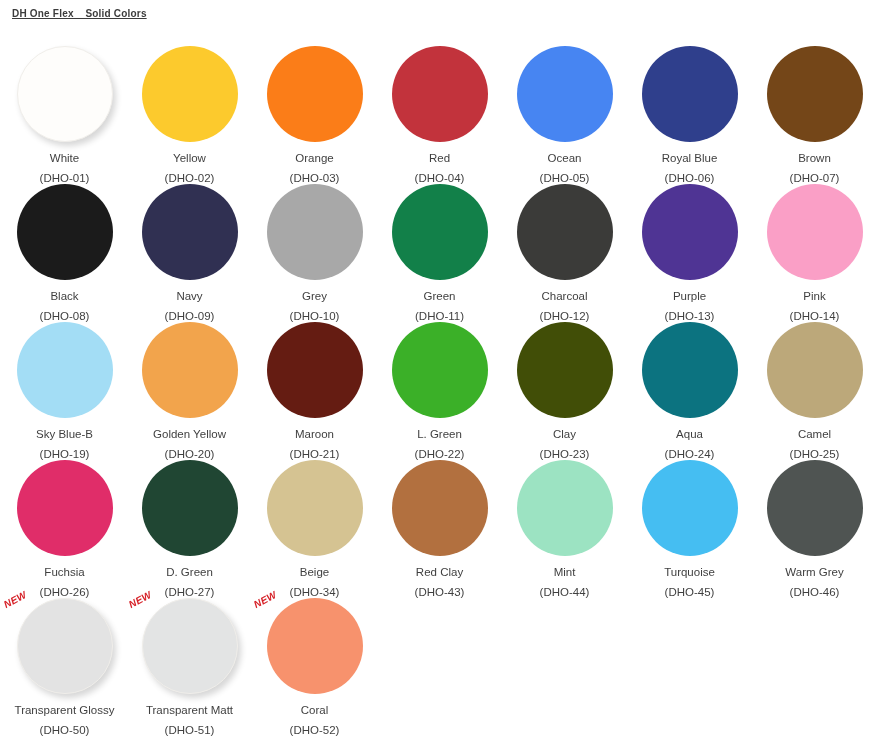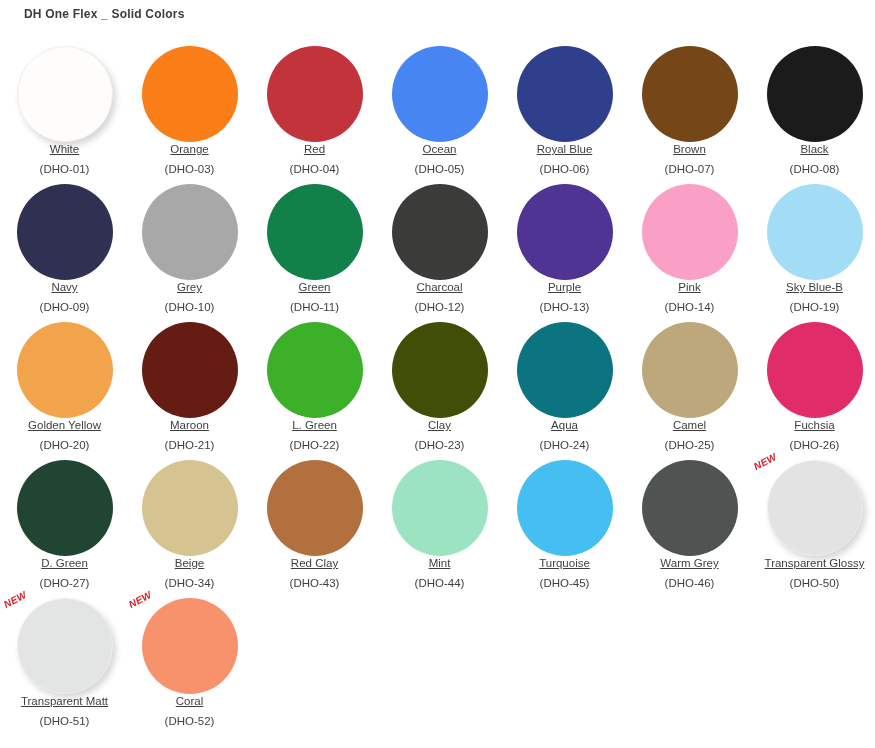--- a/index.html
+++ b/index.html
@@ -10,26 +10,27 @@
   body {
     width: 875px;
     height: 748px;
     font-family: "Liberation Sans", sans-serif;
     color: #3a3a3a;
     overflow: hidden;
     position: relative;
   }
 
   #page-title {
-    font-size: 12px;
+    font-size: 10px;
     font-weight: bold;
     color: #3c3c3c;
-    padding: 6px 0 0 24px;
+    padding: 6px 0 0 12px;
     letter-spacing: 0.2px;
     line-height: 16px;
+    text-decoration: underline;
   }
 
   #swatch-grid {
     margin-top: 22px;
     display: grid;
     grid-template-columns: repeat(7, 125px);
     grid-auto-rows: 138px;
     justify-content: start;
     padding-left: 2px;
   }
@@ -72,25 +73,24 @@
     color: #d61f26;
     transform: rotate(-28deg);
     letter-spacing: 0.3px;
     white-space: nowrap;
     pointer-events: none;
   }
 
   .swatch-name {
     font-size: 11.5px;
     color: #3f3f3f;
-    margin-top: 0;
+    margin-top: 9px;
     text-align: center;
     line-height: 14px;
     white-space: nowrap;
-    text-decoration: underline;
   }
 
   .swatch-code {
     font-size: 11.5px;
     color: #3f3f3f;
     margin-top: 6px;
     text-align: center;
     line-height: 14px;
     white-space: nowrap;
   }
@@ -103,20 +103,27 @@
 <div id="swatch-grid">
     <div class="swatch-cell">
       <div class="swatch-disc-wrap">
         <div class="swatch-disc has-shadow" style="background: rgb(254, 253, 251);"></div>
       </div>
       <div class="swatch-name">White</div>
       <div class="swatch-code">(DHO-01)</div>
     </div>
     <div class="swatch-cell">
       <div class="swatch-disc-wrap">
+        <div class="swatch-disc" style="background: rgb(252, 202, 45);"></div>
+      </div>
+      <div class="swatch-name">Yellow</div>
+      <div class="swatch-code">(DHO-02)</div>
+    </div>
+    <div class="swatch-cell">
+      <div class="swatch-disc-wrap">
         <div class="swatch-disc" style="background: rgb(251, 125, 24);"></div>
       </div>
       <div class="swatch-name">Orange</div>
       <div class="swatch-code">(DHO-03)</div>
     </div>
     <div class="swatch-cell">
       <div class="swatch-disc-wrap">
         <div class="swatch-disc" style="background: rgb(194, 51, 60);"></div>
       </div>
       <div class="swatch-name">Red</div>

